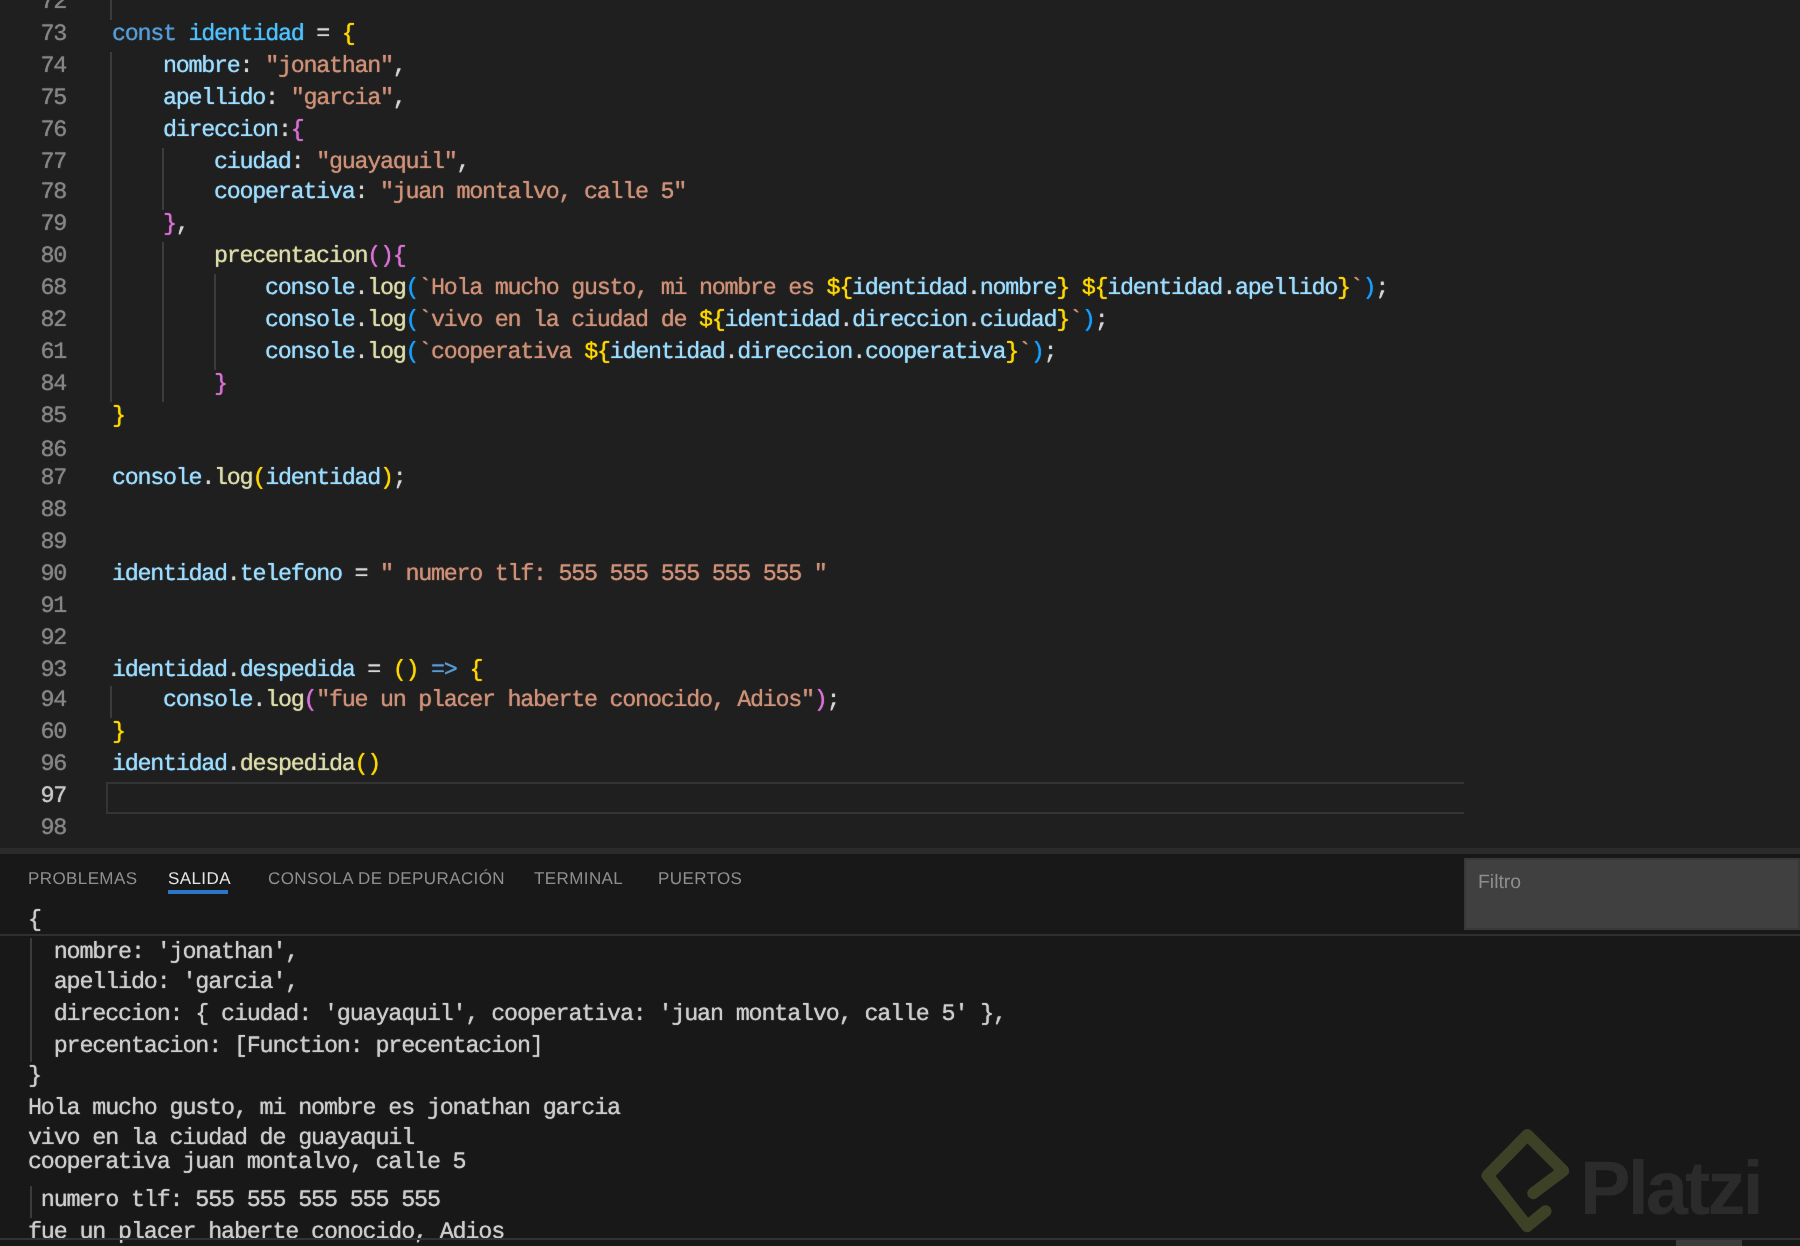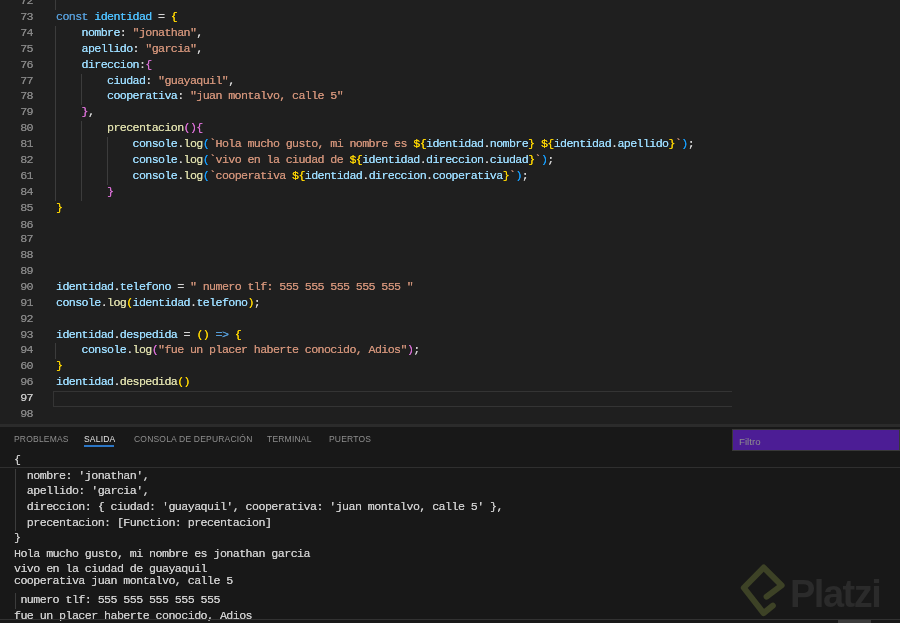--- a/index.html
+++ b/index.html
@@ -30,21 +30,21 @@
   <div id="curline"></div>
   <div class="mono ln" style="top:-5.74px">72</div>
   <div class="mono ln" style="top:10.13px">73</div>
   <div class="mono ln" style="top:26.00px">74</div>
   <div class="mono ln" style="top:41.87px">75</div>
   <div class="mono ln" style="top:57.74px">76</div>
   <div class="mono ln" style="top:73.61px">77</div>
   <div class="mono ln" style="top:89.48px">78</div>
   <div class="mono ln" style="top:105.35px">79</div>
   <div class="mono ln" style="top:121.22px">80</div>
-  <div class="mono ln" style="top:137.09px">81</div>
+  <div class="mono ln" style="top:137.09px">68</div>
   <div class="mono ln" style="top:152.96px">82</div>
   <div class="mono ln" style="top:168.83px">61</div>
   <div class="mono ln" style="top:184.70px">84</div>
   <div class="mono ln" style="top:200.57px">85</div>
   <div class="mono ln" style="top:218px">86</div>
   <div class="mono ln" style="top:232.31px">87</div>
   <div class="mono ln" style="top:248.18px">88</div>
   <div class="mono ln" style="top:264.05px">89</div>
   <div class="mono ln" style="top:279.92px">90</div>
   <div class="mono ln" style="top:295.79px">91</div>
@@ -61,36 +61,36 @@
   <div class="mono cl" style="top:57.74px"><span class="p">    </span><span class="v">direccion</span><span class="p">:</span><span class="b2">{</span></div>
   <div class="mono cl" style="top:73.61px"><span class="p">        </span><span class="v">ciudad</span><span class="p">: </span><span class="s">"guayaquil"</span><span class="p">,</span></div>
   <div class="mono cl" style="top:89.48px"><span class="p">        </span><span class="v">cooperativa</span><span class="p">: </span><span class="s">"juan montalvo, calle 5"</span></div>
   <div class="mono cl" style="top:105.35px"><span class="p">    </span><span class="b2">}</span><span class="p">,</span></div>
   <div class="mono cl" style="top:121.22px"><span class="p">        </span><span class="f">precentacion</span><span class="b2">(){</span></div>
   <div class="mono cl" style="top:137.09px"><span class="p">            </span><span class="v">console</span><span class="p">.</span><span class="f">log</span><span class="b3">(</span><span class="s">`Hola mucho gusto, mi nombre es </span><span class="b1">${</span><span class="v">identidad</span><span class="p">.</span><span class="v">nombre</span><span class="b1">}</span><span class="s"> </span><span class="b1">${</span><span class="v">identidad</span><span class="p">.</span><span class="v">apellido</span><span class="b1">}</span><span class="s">`</span><span class="b3">)</span><span class="p">;</span></div>
   <div class="mono cl" style="top:152.96px"><span class="p">            </span><span class="v">console</span><span class="p">.</span><span class="f">log</span><span class="b3">(</span><span class="s">`vivo en la ciudad de </span><span class="b1">${</span><span class="v">identidad</span><span class="p">.</span><span class="v">direccion</span><span class="p">.</span><span class="v">ciudad</span><span class="b1">}</span><span class="s">`</span><span class="b3">)</span><span class="p">;</span></div>
   <div class="mono cl" style="top:168.83px"><span class="p">            </span><span class="v">console</span><span class="p">.</span><span class="f">log</span><span class="b3">(</span><span class="s">`cooperativa </span><span class="b1">${</span><span class="v">identidad</span><span class="p">.</span><span class="v">direccion</span><span class="p">.</span><span class="v">cooperativa</span><span class="b1">}</span><span class="s">`</span><span class="b3">)</span><span class="p">;</span></div>
   <div class="mono cl" style="top:184.70px"><span class="p">        </span><span class="b2">}</span></div>
   <div class="mono cl" style="top:200.57px"><span class="b1">}</span></div>
+  <div class="mono cl" style="top:232.31px"><span class="v">console</span><span class="p">.</span><span class="f">log</span><span class="b1">(</span><span class="v">identidad</span><span class="b1">)</span><span class="p">;</span></div>
   <div class="mono cl" style="top:279.92px"><span class="v">identidad</span><span class="p">.</span><span class="v">telefono</span><span class="p"> = </span><span class="s">" numero tlf: 555 555 555 555 555 "</span></div>
-  <div class="mono cl" style="top:295.79px"><span class="v">console</span><span class="p">.</span><span class="f">log</span><span class="b1">(</span><span class="v">identidad</span><span class="p">.</span><span class="v">telefono</span><span class="b1">)</span><span class="p">;</span></div>
   <div class="mono cl" style="top:327.53px"><span class="v">identidad</span><span class="p">.</span><span class="v">despedida</span><span class="p"> = </span><span class="b1">()</span><span class="p"> </span><span class="k">=&gt;</span><span class="p"> </span><span class="b1">{</span></div>
   <div class="mono cl" style="top:343.40px"><span class="p">    </span><span class="v">console</span><span class="p">.</span><span class="f">log</span><span class="b2">(</span><span class="s">"fue un placer haberte conocido, Adios"</span><span class="b2">)</span><span class="p">;</span></div>
   <div class="mono cl" style="top:359.27px"><span class="b1">}</span></div>
   <div class="mono cl" style="top:375.14px"><span class="v">identidad</span><span class="p">.</span><span class="f">despedida</span><span class="b1">()</span></div>
 </div>
 <div style="position:absolute;left:0;top:424px;width:900px;height:3px;background:#2b2b2b"></div>
 <div id="panel"></div>
 <span class="tab" style="left:14px">PROBLEMAS</span>
 <span class="tab act" style="left:84px">SALIDA</span>
 <span class="tab" style="left:134px">CONSOLA DE DEPURACIÓN</span>
 <span class="tab" style="left:267px">TERMINAL</span>
 <span class="tab" style="left:329px">PUERTOS</span>
 <div style="position:absolute;left:84px;top:445px;width:30px;height:1.9px;background:#2b76c6"></div>
-<div style="position:absolute;left:731.5px;top:429.3px;width:168.5px;height:22px;background:#4c1d95;border:1px solid #383838;box-sizing:border-box;font-size:9.7px;color:#8e8e8e;line-height:23.4px;padding-left:6.5px">Filtro</div>
+<div style="position:absolute;left:731.5px;top:429.3px;width:168.5px;height:36px;background:#404040;border:1px solid #383838;box-sizing:border-box;font-size:9.7px;color:#8e8e8e;line-height:23.4px;padding-left:6.5px">Filtro</div>
 <svg style="position:absolute;left:730px;top:555px" width="170" height="68" viewBox="0 0 170 68">
   <path d="M 36.6 41.6 L 51.6 30.4 L 33.7 12.5 L 13.8 32.75 L 33.6 58.1 L 42.8 50.6" fill="none" stroke="#3d4226" stroke-width="6" stroke-linecap="round" stroke-linejoin="round"></path>
   <text x="60" y="52" font-family="Liberation Sans, sans-serif" font-size="38" font-weight="bold" letter-spacing="-1.5" fill="#2b2b2b">Platzi</text>
 </svg>
   <div class="mono ol" style="top:453.30px">{</div>
   <div class="mono ol" style="top:468.85px">  nombre: 'jonathan',</div>
   <div class="mono ol" style="top:484.40px">  apellido: 'garcia',</div>
   <div class="mono ol" style="top:499.95px">  direccion: { ciudad: 'guayaquil', cooperativa: 'juan montalvo, calle 5' },</div>
   <div class="mono ol" style="top:515.50px">  precentacion: [Function: precentacion]</div>
   <div class="mono ol" style="top:531.05px">}</div>

